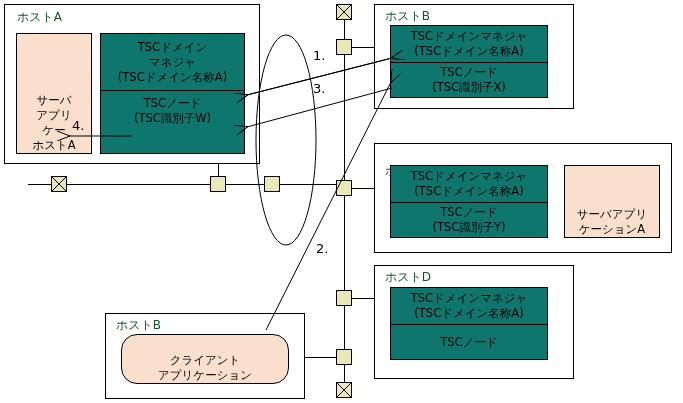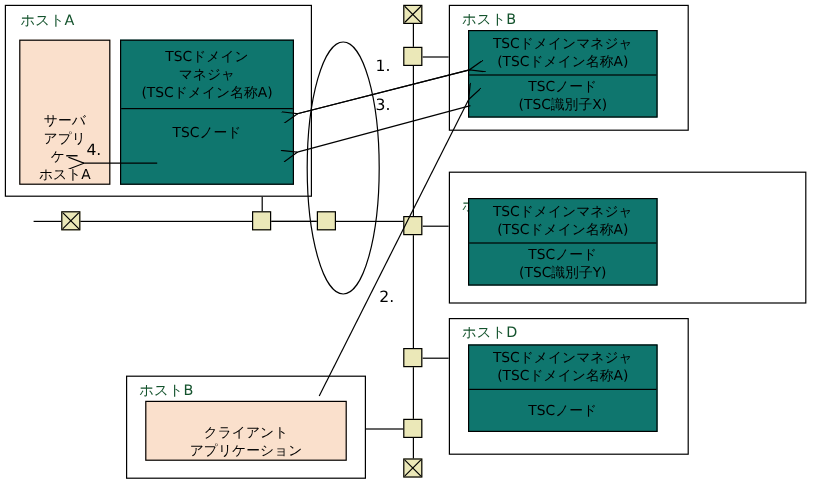--- a/index.html
+++ b/index.html
@@ -175,20 +175,21 @@
   </div>
 
   <div class="stack" style="left:100px; top:33px; width:145px; height:121px;">
     <div class="part top" style="height:57px;">
       <span class="ln">TSCドメイン</span>
       <span class="ln">マネジャ</span>
       <span class="ln">(TSCドメイン名称A)</span>
     </div>
     <div class="part" style="height:39px;">
       <span class="ln">TSCノード</span>
+      <span class="ln">(TSC識別子W)</span>
     </div>
   </div>
 
   <div class="host-box" style="left:374px; top:4px; width:200px; height:105px;">
     <div class="host-label" style="left:10px; top:5px;">ホストB</div>
   </div>
 
   <div class="stack" style="left:390px; top:25px; width:158px; height:73px;">
     <div class="part top" style="height:37px;">
       <span class="ln">TSCドメインマネジャ</span>
@@ -208,40 +209,44 @@
     <div class="part top" style="height:37px;">
       <span class="ln">TSCドメインマネジャ</span>
       <span class="ln">(TSCドメイン名称A)</span>
     </div>
     <div class="part" style="height:34px;">
       <span class="ln">TSCノード</span>
       <span class="ln">(TSC識別子Y)</span>
     </div>
   </div>
 
+  <div class="comp" style="left:564px; top:165px; width:96px; height:73px;">
+    <span class="ln">サーバアプリ</span>
+    <span class="ln">ケーションA</span>
+  </div>
 
   <div class="host-box" style="left:374px; top:265px; width:200px; height:114px;">
     <div class="host-label" style="left:10px; top:5px;">ホストD</div>
   </div>
 
   <div class="stack" style="left:390px; top:287px; width:158px; height:73px;">
     <div class="part top" style="height:37px;">
       <span class="ln">TSCドメインマネジャ</span>
       <span class="ln">(TSCドメイン名称A)</span>
     </div>
     <div class="part" style="height:34px;">
       <span class="ln">TSCノード</span>
     </div>
   </div>
 
   <div class="host-box" style="left:105px; top:313px; width:200px; height:86px;">
     <div class="host-label" style="left:10px; top:5px;">ホストB</div>
   </div>
 
-  <div class="comp" style="left:121px; top:334px; width:168px; height:50px;">
+  <div class="comp" style="left:121px; top:334px; width:168px; height:50px;border-radius:16px;">
     <span class="ln">クライアント</span>
     <span class="ln">アプリケーション</span>
   </div>
 
   <svg id="overlay" viewBox="0 0 683 403">
     <defs>
       <marker id="arrowL" markerWidth="14" markerHeight="10" refX="1" refY="5" orient="auto-start-reverse" markerUnits="userSpaceOnUse">
         <path d="M13,0 L0,5 L13,10" fill="none" stroke="#000000" stroke-width="1"></path>
       </marker>
     </defs>

